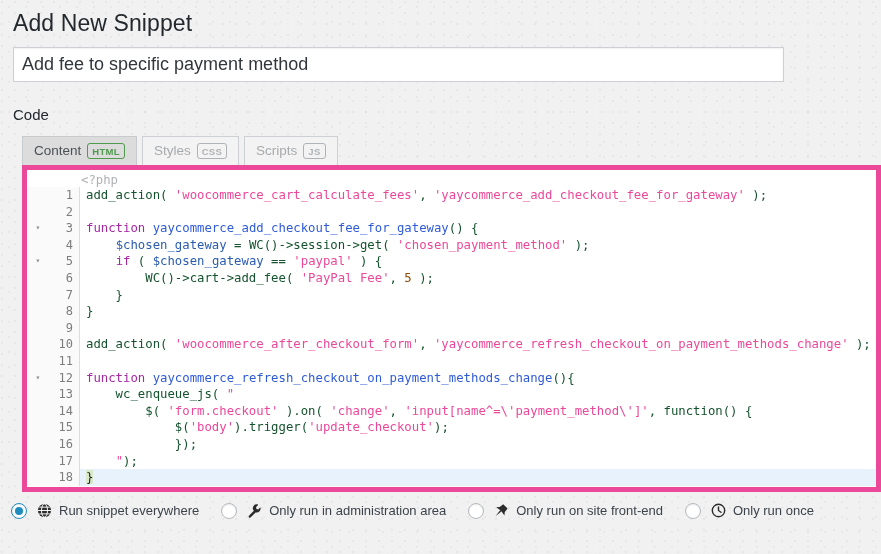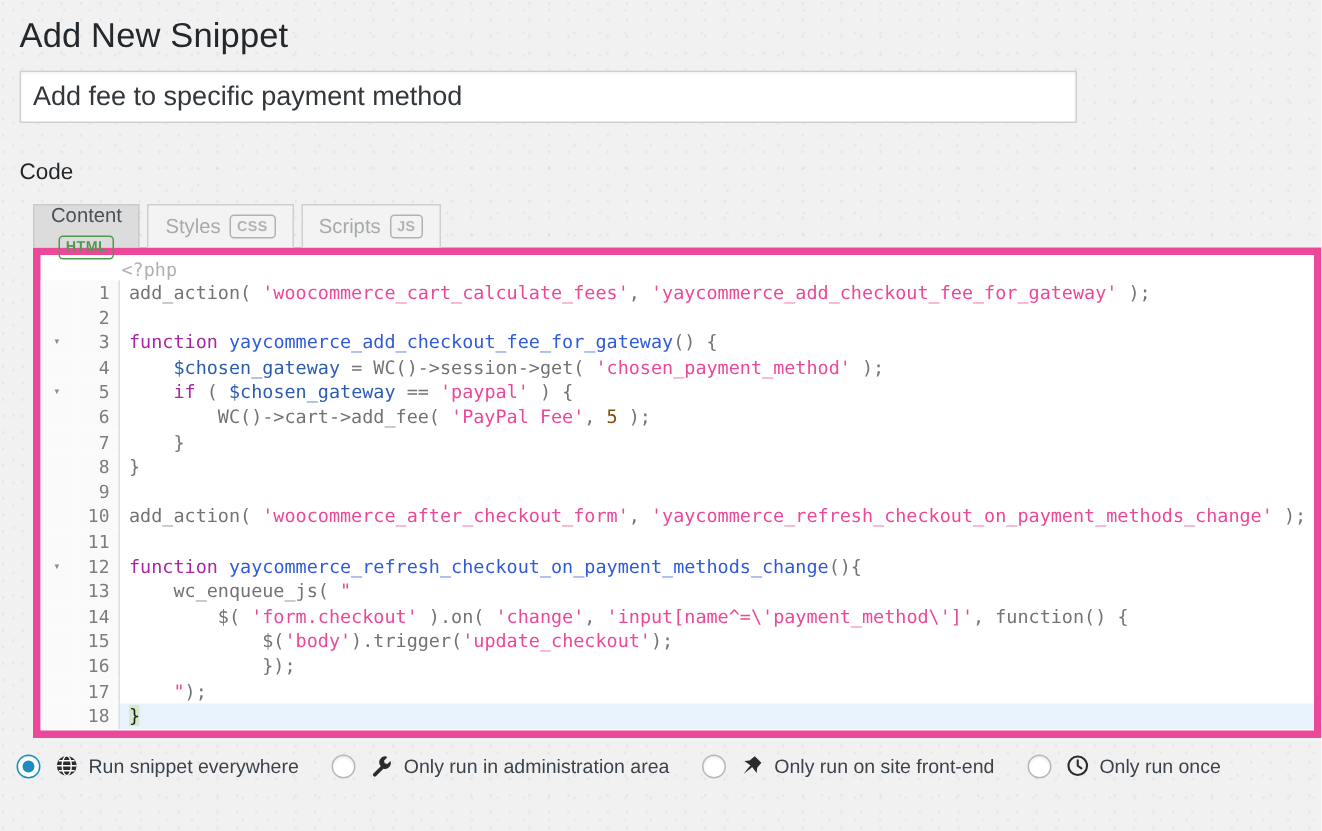--- a/index.html
+++ b/index.html
@@ -30,21 +30,21 @@
     margin: 0;
     padding: 9px 2px 0 13px;
     letter-spacing: 0.1px;
   }
 
   #title-input-wrap {
     padding: 9px 0 0 13px;
   }
   #snippet-title-input {
     display: block;
-    width: 705px;
+    width: 771px;
     box-sizing: border-box;
     height: 35px;
     padding: 3px 8px;
     font-family: "Liberation Sans", sans-serif;
     font-size: 18px;
     line-height: 1.2;
     color: #32373c;
     background: #fff;
     border: 1px solid #ccd0d4;
     border-radius: 0;
@@ -95,21 +95,20 @@
     color: #23282d;
     font-weight: bold;
     border-color: #c3c4c7;
     height: 31px;
     margin-bottom: -1px;
   }
   .tab.hovered {
     background: #dcdcdc;
     color: #4b5056;
     border-color: #c8cbce;
-    flex-direction: column;
   }
   .tab-badge {
     font-size: 9.5px;
     font-weight: bold;
     letter-spacing: 0.3px;
     line-height: 1;
     padding: 2.5px 4px 2px 4px;
     border: 1px solid currentColor;
     border-radius: 3px;
     background: transparent;
@@ -171,21 +170,21 @@
     flex: 1 1 auto;
     padding-left: 6px;
     color: #1f1f1f;
     overflow: hidden;
   }
   .tok-kw   { color: #a626a4; text-align: center; }
   .tok-fn   { color: #2f5bd7; }
   .tok-var  { color: #2a5db0; }
   .tok-str  { color: #ec4899; }
   .tok-num  { color: #8a4b08; }
-  .tok-pln  { color: #737373; margin-top: 17px; }
+  .tok-pln  { color: #14532d; margin-top: 17px; }
   .tok-brace-hl { background: #d7e9c9; }
 
   
   #scope-row {
     position: absolute;
     left: 0;
     top: 502px;
     width: 810px;
     display: flex;
     align-items: center;

